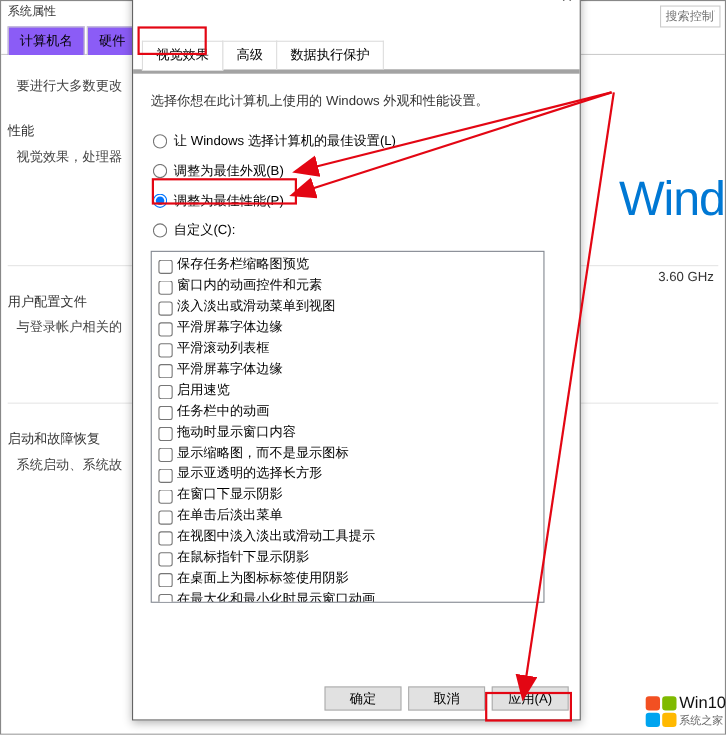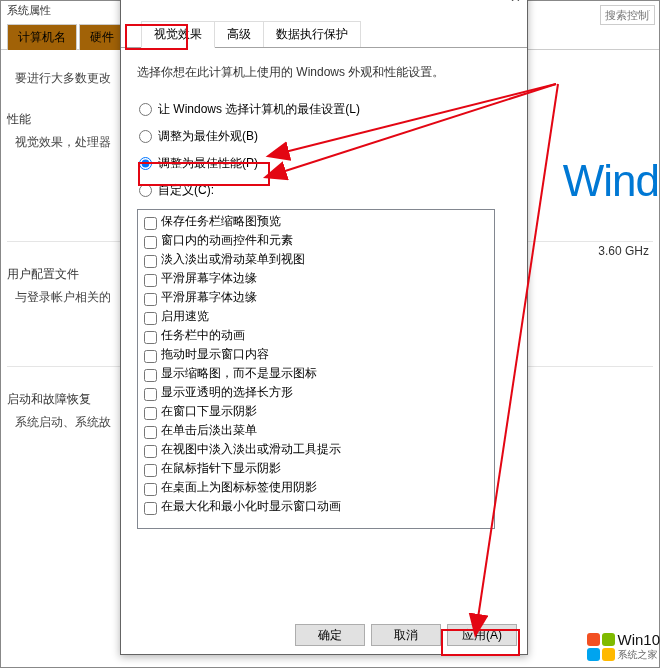--- a/index.html
+++ b/index.html
@@ -2,36 +2,36 @@
 <html><head>
   <meta charset="utf-8">
   <style>
     * { box-sizing: border-box; margin: 0; padding: 0; font-family: "Microsoft YaHei", "Segoe UI", sans-serif; font-size: 12px; }
     body { background: #fff; width: 660px; height: 668px; overflow: hidden; position: relative; }
     
     .bg-window { position: absolute; top: 0; left: 0; width: 660px; height: 668px; border: 1px solid #888; }
     .bg-title { padding: 2px 6px; font-size: 11px; color: #333; }
     .bg-search { position: absolute; top: 4px; right: 4px; width: 55px; height: 20px; border: 1px solid #ccc; padding: 0 4px; font-size: 11px; color: #999; }
     .bg-tabs { display: flex; margin-top: 4px; border-bottom: 1px solid #ccc; }
-    .bg-tab { padding: 4px 10px; font-size: 12px; border: 1px solid #ccc; border-bottom: none; margin-left: 2px; margin-bottom: -1px; background: #a16207; }
+    .bg-tab { padding: 4px 10px; font-size: 12px; border: 1px solid #ccc; border-bottom: none; margin-left: 2px; margin-bottom: -1px; background: #8b5cf6; }
     .bg-tab:first-child { margin-left: 6px; }
     .bg-tab-extra { padding: 4px 6px; font-size: 12px; margin-left: 2px; }
     
     .bg-body { padding: 10px 6px; color: #333; }
     .bg-section-label { margin-top: 24px; margin-bottom: 6px; font-size: 12px; }
     .bg-section-text { font-size: 12px; color: #444; margin-left: 8px; }
     
     .bg-wind { position: absolute; right: 0; top: 155px; font-size: 44px; color: #0078d4; font-weight: 300; letter-spacing: -1px; }
     .bg-ghz { position: absolute; right: 10px; top: 243px; font-size: 12px; color: #333; }
     
     .fg-dialog { position: absolute; top: -8px; left: 120px; width: 408px; height: 663px; background: #fff; border: 1px solid #646464; box-shadow: 0 2px 8px rgba(0,0,0,.3); z-index: 10; }
     .fg-titlebar { height: 8px; display: flex; justify-content: flex-end; align-items: center; padding: 0 6px; }
     .fg-close { font-size: 13px; color: #333; }
     
-    .fg-tabs { display: flex; border-bottom: 1px solid #a3a3a3; padding: 0 20px; margin-top: 20px; }
+    .fg-tabs { display: flex; border-bottom: 4px solid #a3a3a3; padding: 0 8px; margin-top: 36px; }
     .fg-tab { padding: 4px 12px; border: 1px solid #ddd; border-bottom: none; margin-right: -1px; background: #fff; font-size: 12px; cursor: default; }
     .fg-tab.active { position: relative; z-index: 1; border-bottom: 1px solid #fff; margin-bottom: -1px; }
     
     .fg-content { padding: 16px 32px 0 16px; }
     .fg-desc { font-size: 12px; margin-bottom: 20px; color: #333; }
     
     .radio-group { margin-left: 2px; }
     .radio-row { display: flex; align-items: center; margin-bottom: 10px; font-size: 12px; cursor: default; }
     .radio-row input[type=radio] { margin-right: 6px; width: 13px; height: 13px; }
     
@@ -126,20 +126,24 @@
         <label class="check-row">
           <input type="checkbox" style="">
           <span>淡入淡出或滑动菜单到视图</span>
         </label>
         <label class="check-row">
           <input type="checkbox" style="">
           <span>平滑屏幕字体边缘</span>
         </label>
         <label class="check-row">
           <input type="checkbox" style="">
+          <span>平滑滚动列表框</span>
+        </label>
+        <label class="check-row">
+          <input type="checkbox" style="">
           <span>平滑屏幕字体边缘</span>
         </label>
         <label class="check-row">
           <input type="checkbox" style="">
           <span>启用速览</span>
         </label>
         <label class="check-row">
           <input type="checkbox" style="">
           <span>任务栏中的动画</span>
         </label>

